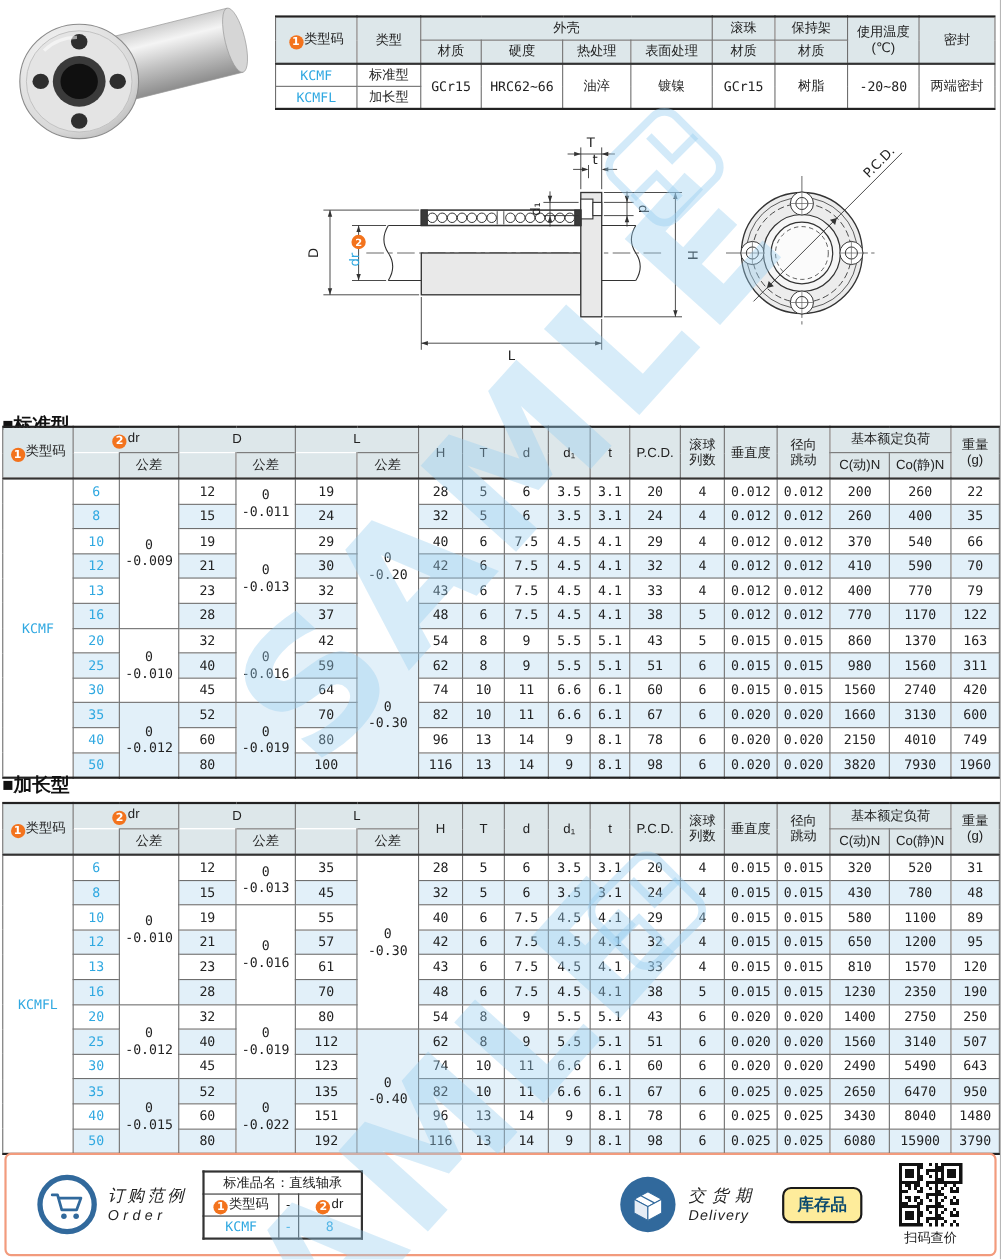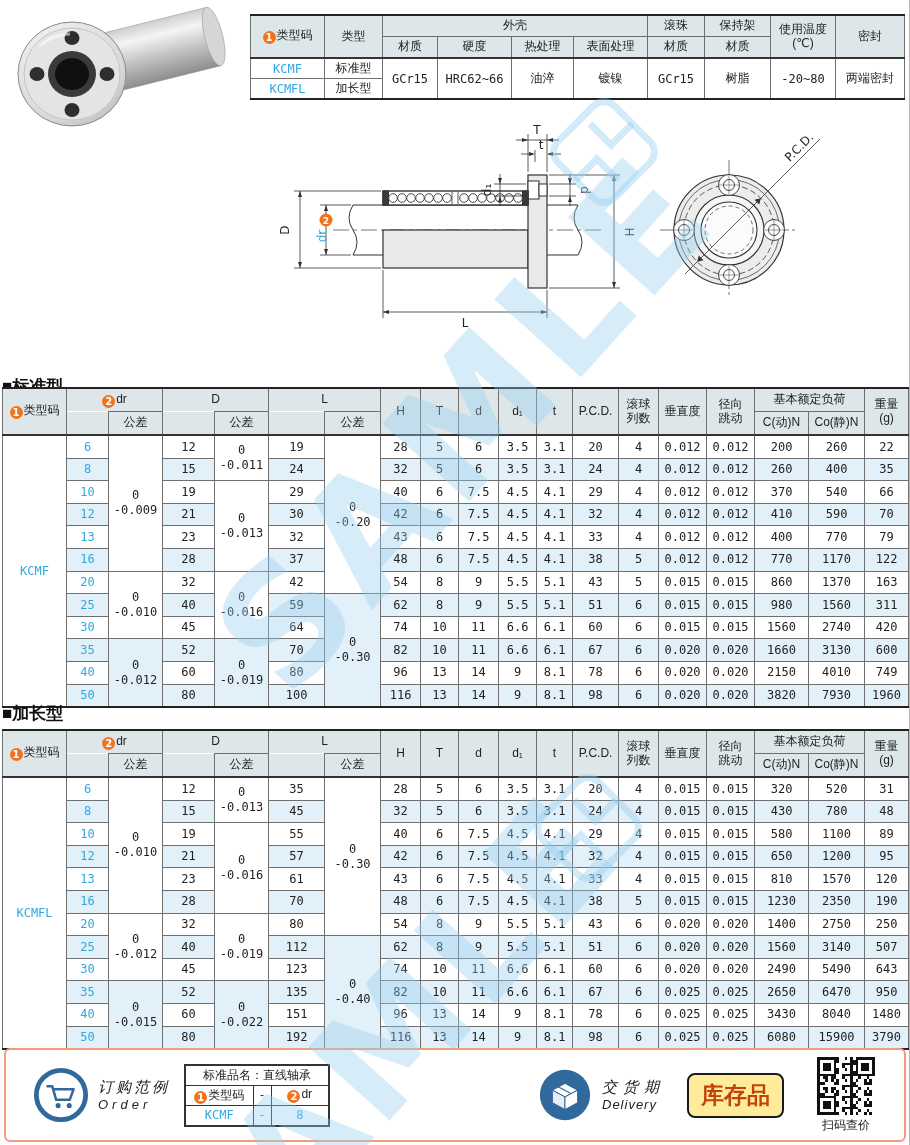--- a/index.html
+++ b/index.html
@@ -43,21 +43,21 @@
   
   .footer{position:absolute;left:4px;top:1048px;width:898px;height:90px;border:2px solid #f29b7d;border-radius:6px;display:flex;align-items:center;}
   .footer .ftext{margin-left:8px;font-style:italic;}
   .footer .cn{font-size:15px;letter-spacing:3px;color:#222;}
   .footer .en{font-size:13px;letter-spacing:4px;color:#222;}
   .cartwrap{margin-left:26px;}
   .ex{margin-left:14px;font-size:12px;border:2px solid #333;}
   .ex td{border:1px solid #333;height:19px;background:#fff;padding:0 4px;}
   .ex .ex-title{font-size:12px;}
   .spacer{flex:1;}
-  .stock{margin-left:22px;font-size:23px;font-weight:bold;background:#feec9b;border:2px solid #1a1a1a;border-radius:8px;padding:5px 12px;color:#c2410c;}
+  .stock{margin-left:22px;font-size:15px;font-weight:bold;background:#feec9b;border:2px solid #1a1a1a;border-radius:8px;padding:5px 12px;color:#0c4a6e;}
   .qrwrap{width:72px;margin:0 22px 0 26px;text-align:center;}
   .qrwrap svg{width:58px;height:58px;display:block;margin:0 auto;}
   .qrcap{font-size:12px;margin-top:2px;}
   svg text{font-family:"DejaVu Sans","Liberation Sans",sans-serif;}
 </style>
 </head>
 <body>
 
 <div class="page">
 

